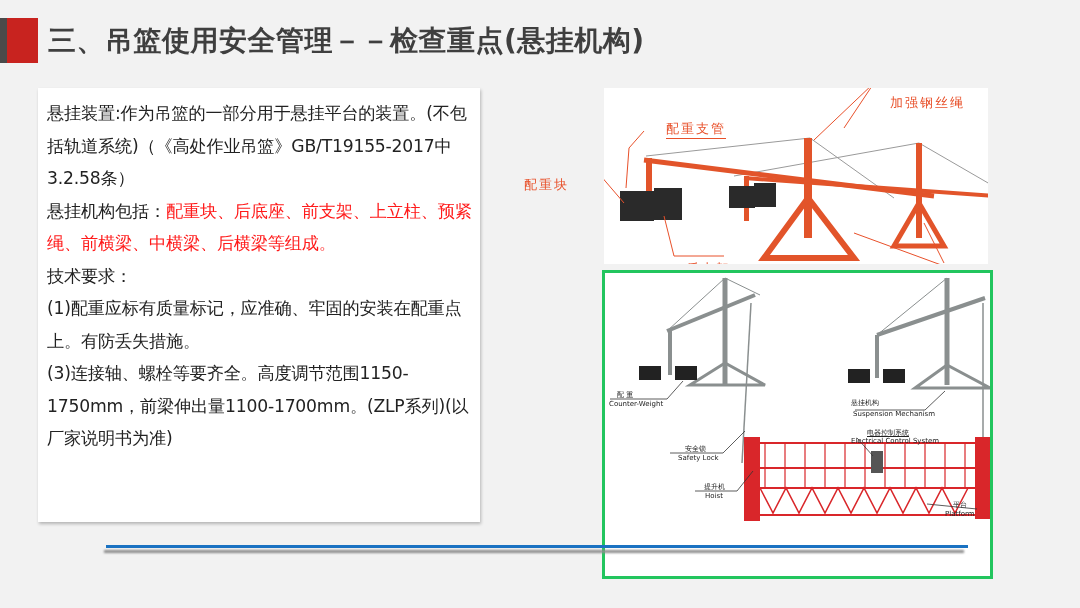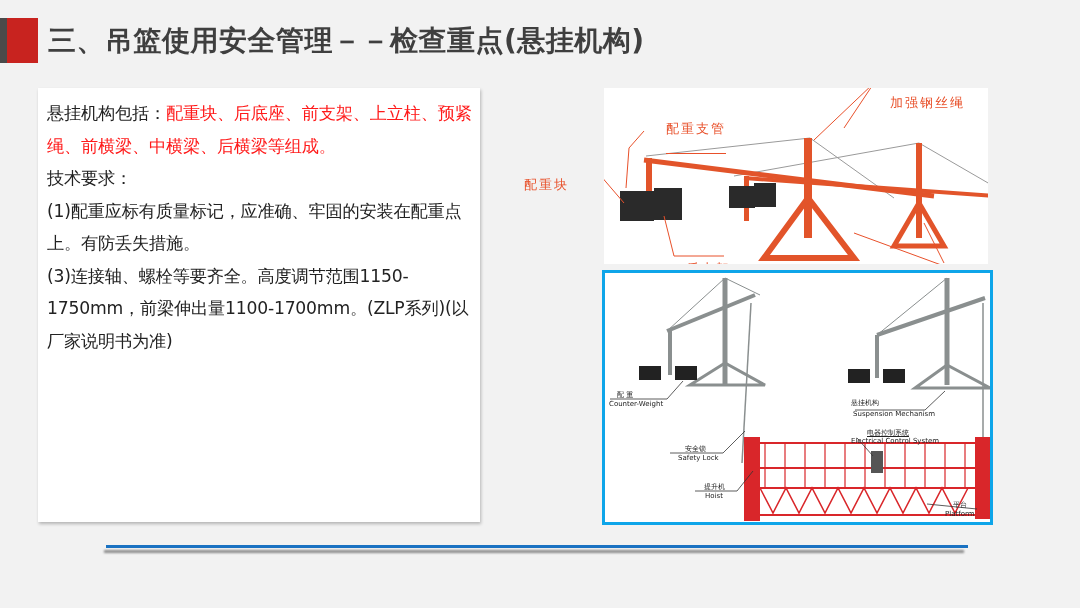--- a/index.html
+++ b/index.html
@@ -10,37 +10,38 @@
   .title-marker-red  { position:absolute; left:7px; top:18px; width:31px; height:45px; background:#c8231f; }
   .page-title { position:absolute; left:48px; top:18px; height:45px; line-height:45px;
     font-size:28px; font-weight:bold; color:#3f3f3f; letter-spacing:0.5px; white-space:nowrap; }
 
   .text-card { position:absolute; left:38px; top:88px; width:442px; height:434px; background:#fff;
     box-shadow:1px 2px 3px rgba(0,0,0,0.25); padding:9px 8px 0 9px; }
   .text-card p { font-size:17.2px; line-height:32.5px; color:#222; letter-spacing:-0.2px; }
   .red { color:#ff1a1a; }
 
   .photo-top { position:absolute; left:604px; top:88px; width:384px; height:176px; background:#fff; overflow:hidden; }
-  .photo-bottom { position:absolute; left:602px; top:270px; width:391px; height:255px; background:#fff;
-    border:3px solid #0ea5e9; overflow:hidden; }
+  .photo-bottom { position:absolute; left:602px; top:270px; width:391px; height:309px; background:#fff;
+    border:3px solid #22c55e; overflow:hidden; }
   .lbl { position:absolute; font-family:"DejaVu Serif","Liberation Serif",serif; color:#e8502a; font-size:13px; white-space:nowrap; letter-spacing:2px;margin-top:24px; }
-  .lbl-underline { border-bottom:1px solid #e8502a; padding-bottom:15px; }
+  .lbl-underline { border-bottom:1px solid #e8502a; padding-bottom:0; }
   .small-lbl { position:absolute; font-size:7px; color:#222; white-space:nowrap; text-align:center; }
 
   .rule-blue { position:absolute; left:106px; top:545px; width:862px; height:3px; background:#1a72c2; }
   .rule-shadow { position:absolute; left:104px; top:550px; width:860px; height:3px; background:#8c8c8c; filter:blur(1px); }
 </style>
 </head>
 <body>
 
 <div class="title-marker-dark"></div>
 <div class="title-marker-red"></div>
 <div class="page-title">三、吊篮使用安全管理－－检查重点(悬挂机构)</div>
 
 <div class="text-card">
+  <p>悬挂装置:作为吊篮的一部分用于悬挂平台的装置。(不包括轨道系统)（《高处作业吊篮》GB/T19155-2017中3.2.58条）</p>
   <p><span>悬挂机构包括：</span><span class="red">配重块、后底座、前支架、上立柱、预紧绳、前横梁、中横梁、后横梁等组成。</span></p>
   <p>技术要求：</p>
   <p>(1)配重应标有质量标记，应准确、牢固的安装在配重点上。有防丢失措施。</p>
   <p>(3)连接轴、螺栓等要齐全。高度调节范围1150-1750mm，前梁伸出量1100-1700mm。(ZLP系列)(以厂家说明书为准)</p>
 </div>
 
 <div class="photo-top">
   <svg width="384" height="176" viewBox="0 0 384 176">
 
     <polyline points="42,68 206,50 290,110" fill="none" stroke="#9a9a9a" stroke-width="1"></polyline>

